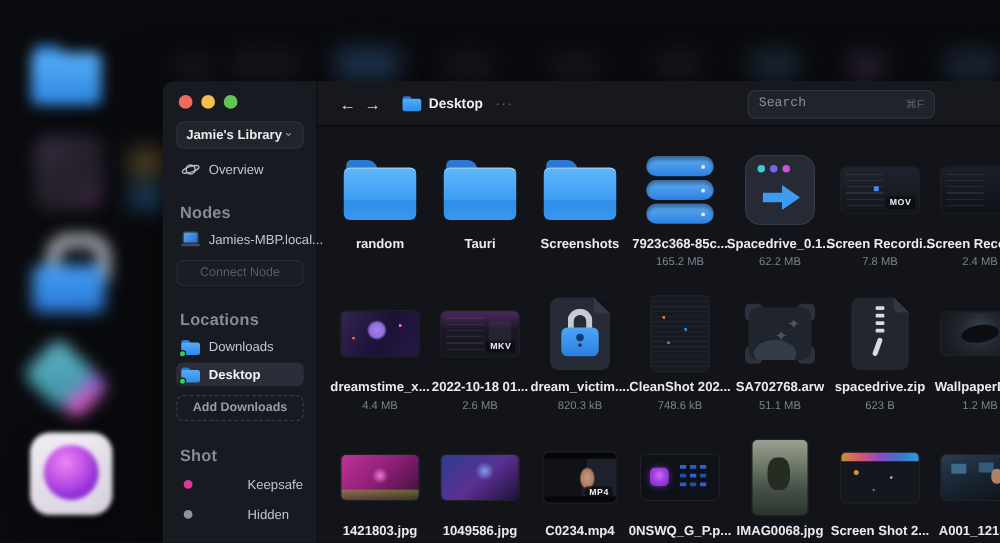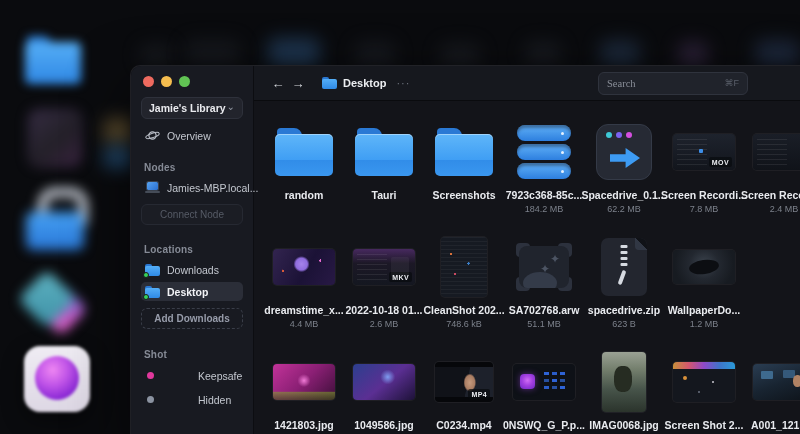--- a/index.html
+++ b/index.html
@@ -48,21 +48,21 @@
   .lib-select { margin:10px 10px 0 10px; height:22px; background:#22242c; border:1px solid #2e313b; border-radius:6px;
     display:flex; align-items:center; padding:0 7px; cursor:default; }
   .lib-select .lbl { font-size:10.5px; font-weight:700; color:#e9eaee; flex:1; white-space:nowrap; overflow:hidden; }
   .lib-select .chev { font-size:10px; color:#9298a3; line-height:1; margin-top:-2px; }
 
   .side-item { display:flex; align-items:center; gap:7px; height:19px; margin:0 10px; padding:0 4px; border-radius:5px;
     font-size:10.5px; color:#c3c7cf; white-space:nowrap; }
   .side-item.sel { background:#2b2e38; color:#f2f3f6; font-weight:700; }
   .overview-item { margin-top:7px; }
 
-  .section-lbl { font-size:10px; font-weight:700; color:#868b96; margin:0 0 5px 13px; letter-spacing:.2px; }
+  .section-lbl { font-size:13px; font-weight:700; color:#868b96; margin:0 0 5px 13px; letter-spacing:.2px; }
   .sec-nodes { margin-top:17px; }
   .sec-locations { margin-top:19px; }
   .sec-tags { margin-top:20px; }
 
   .ghost-btn { margin:7px 10px 0 10px; height:21px; border-radius:6px; display:flex; align-items:center; justify-content:center;
     font-size:10px; cursor:default; }
   .connect-btn { border:1px solid #262932; color:#565b66; background:rgba(255,255,255,.015); }
   .addloc-btn { border:1px dashed #3a3e49; color:#979caa; font-weight:600; }
 
   .mfolder { position:relative; width:15px; height:12px; flex:none; }
@@ -82,21 +82,21 @@
 
   
   .main { flex:1; display:flex; flex-direction:column; min-width:0; }
   .topbar { height:35px; flex:none; background:#16181e; border-bottom:1px solid #0a0b0e; display:flex; align-items:center; padding:0 14px; }
   .nav-arrow { font-size:13px; color:#d6d9de; width:20px; text-align:center; cursor:default; }
   .crumb { display:flex; align-items:center; gap:6px; margin-left:14px; }
   .crumb .name { font-size:11px; font-weight:700; color:#eceef1; }
   .more-dots { font-size:11px; color:#6d727d; margin-left:10px; letter-spacing:1px; }
   .search { margin-left:auto; margin-right:58px; width:150px; height:23px; background:#20232b; border:1px solid #2f333d; border-radius:6px;
     display:flex; align-items:center; padding:0 8px; }
-  .search input { flex:1; min-width:0; background:transparent; border:none; outline:none; font-size:10.5px; color:#dfe2e7; font-family:Liberation Serif, serif; }
+  .search input { flex:1; min-width:0; background:transparent; border:none; outline:none; font-size:10.5px; color:#dfe2e7; font-family:Liberation Mono, monospace; }
   .search input::placeholder { color:#8a8f99; }
   .search .kbd { font-size:9px; color:#595f6a; }
 
   
   .grid { flex:1; padding:18px 0 0 10px; overflow:hidden; }
   .grow { display:flex; height:115px; }
   .cell { width:80px; flex:none; display:flex; flex-direction:column; align-items:center; }
   .icobox { height:66px; width:80px; display:flex; align-items:center; justify-content:center; }
   .fname { margin-top:5px; font-size:10.5px; font-weight:700; color:#e9ebef; white-space:nowrap; line-height:1; }
   .fsize { margin-top:4px; font-size:9px; color:#7c818b; white-space:nowrap; line-height:1; }
@@ -344,21 +344,21 @@
         </div>
         <div class="cell">
           <div class="icobox">
               <div class="db">
                 <i></i>
                 <i></i>
                 <i></i>
               </div>
             </div>
           <div class="fname">7923c368-85c...</div>
-          <div class="fsize">184.2 MB</div>
+          <div class="fsize">165.2 MB</div>
         </div>
         <div class="cell">
           <div class="icobox">
             <div class="appx">
               <span class="dots">
                   <i class="dc1"></i>
                   <i class="dc2"></i>
                   <i class="dc3"></i>
                 </span>
               <span class="arrow"></span>
@@ -394,20 +394,31 @@
           <div class="fsize">4.4 MB</div>
         </div>
         <div class="cell">
           <div class="icobox">
               <div class="thumb vid-mkv">
                 <span class="badge">MKV</span>
               </div>
             </div>
           <div class="fname">2022-10-18 01...</div>
           <div class="fsize">2.6 MB</div>
+        </div>
+        <div class="cell">
+          <div class="icobox">
+            <div class="lockdoc">
+              <span class="fold"></span>
+                <span class="shackle"></span>
+                <span class="lbody"></span>
+            </div>
+          </div>
+          <div class="fname">dream_victim....</div>
+          <div class="fsize">820.3 kB</div>
         </div>
         <div class="cell">
           <div class="icobox">
               <div class="shot-tall"></div>
             </div>
           <div class="fname">CleanShot 202...</div>
           <div class="fsize">748.6 kB</div>
         </div>
         <div class="cell">
           <div class="icobox">

